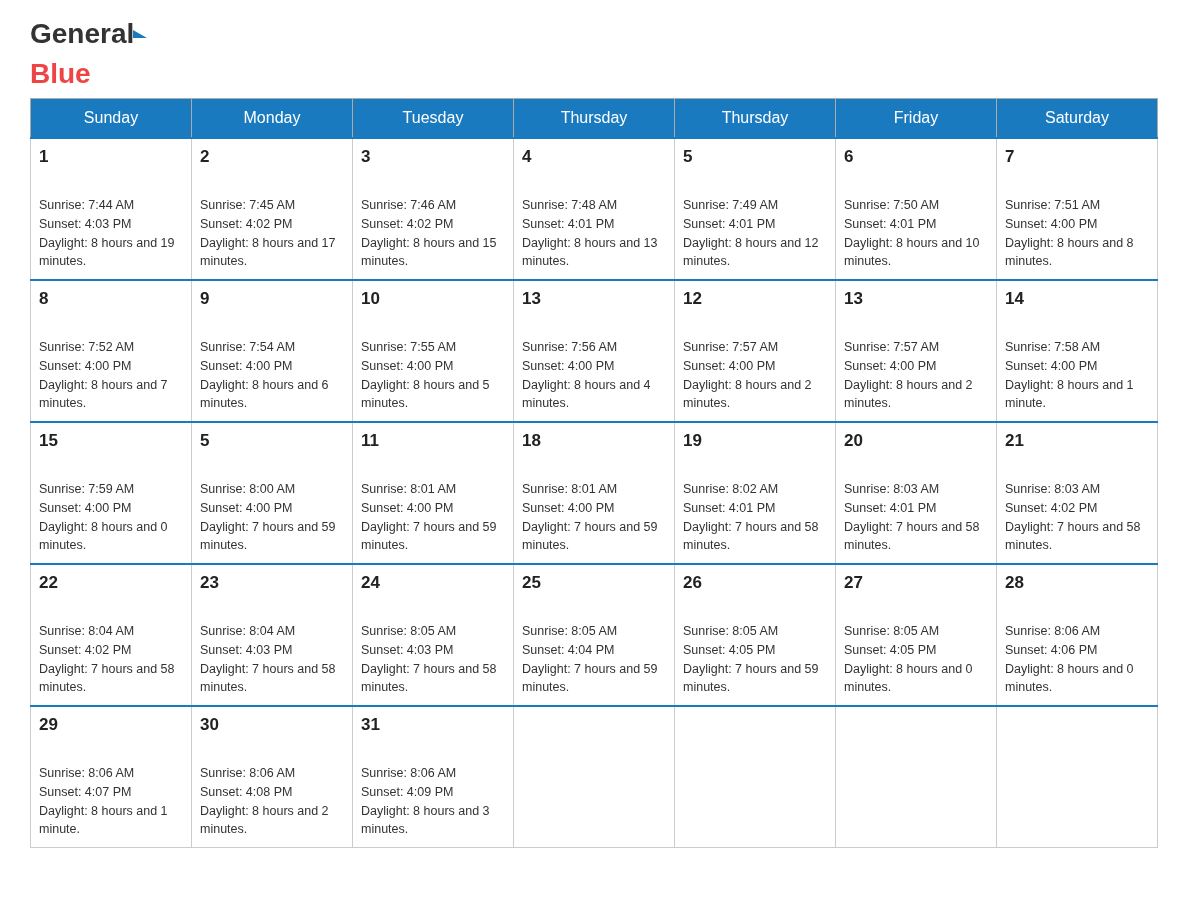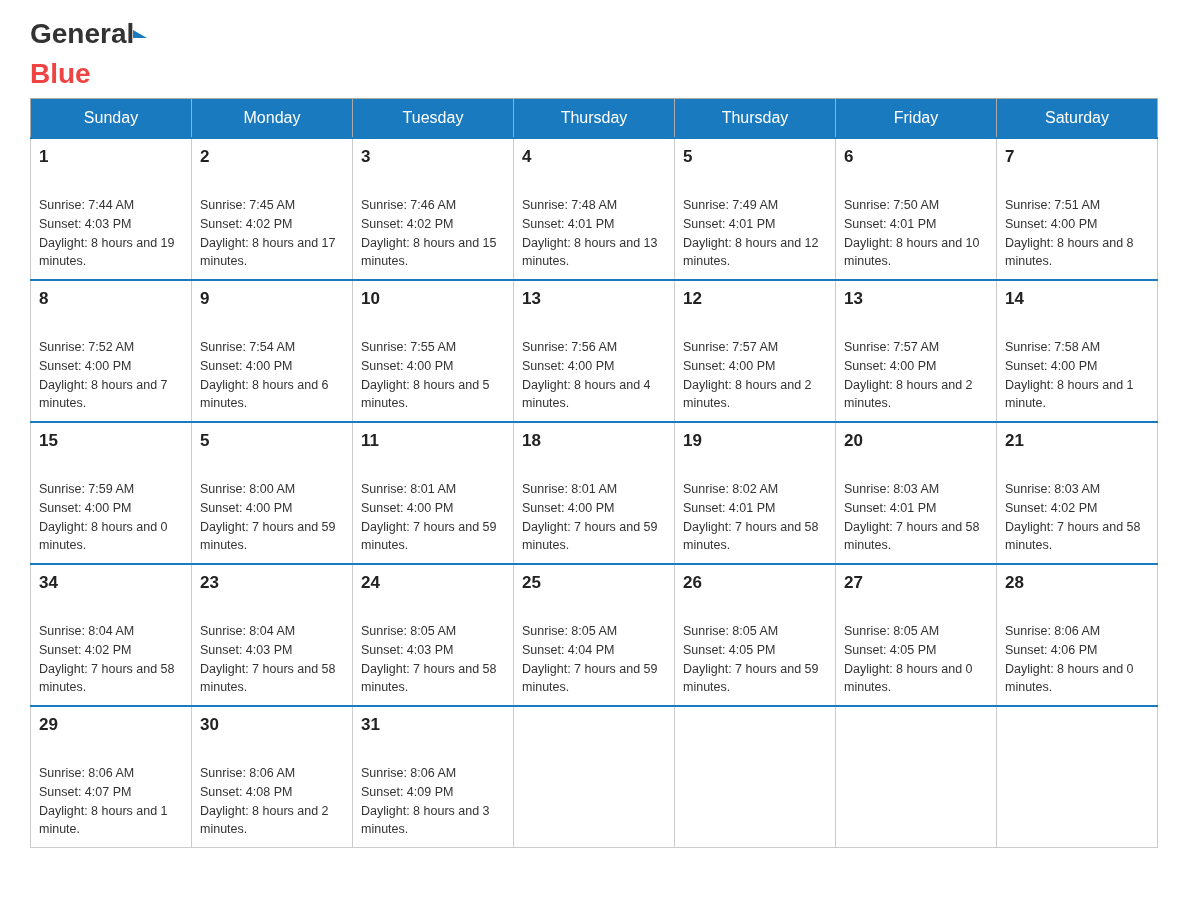--- a/index.html
+++ b/index.html
@@ -305,21 +305,21 @@
           <span class="day-num">21</span>
           <div class="day-info">
             Sunrise: 8:03 AM<br>
             Sunset: 4:02 PM<br>
             Daylight: 7 hours and 58 minutes.
           </div>
         </td>
       </tr>
       <tr class="week-row">
         <td>
-          <span class="day-num">34</span>
+          <span class="day-num">22</span>
           <div class="day-info">
             Sunrise: 8:04 AM<br>
             Sunset: 4:02 PM<br>
             Daylight: 7 hours and 58 minutes.
           </div>
         </td>
         <td>
           <span class="day-num">23</span>
           <div class="day-info">
             Sunrise: 8:04 AM<br>

